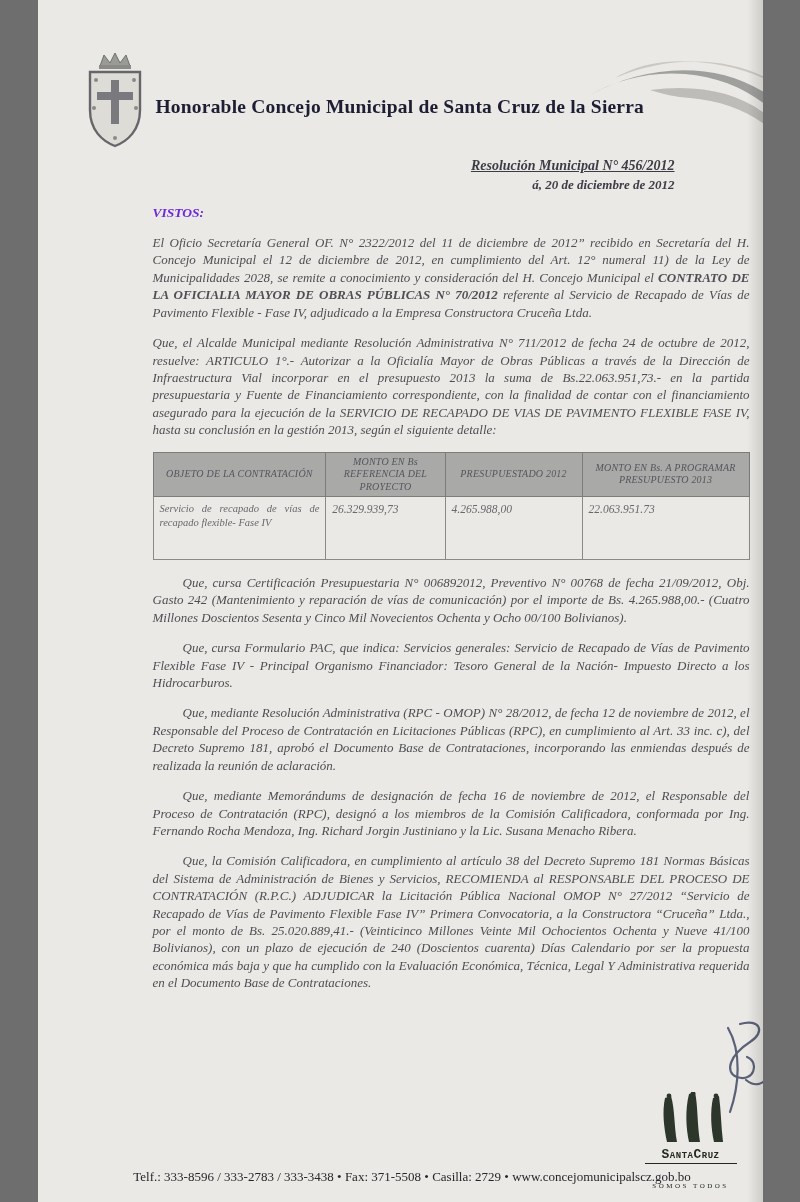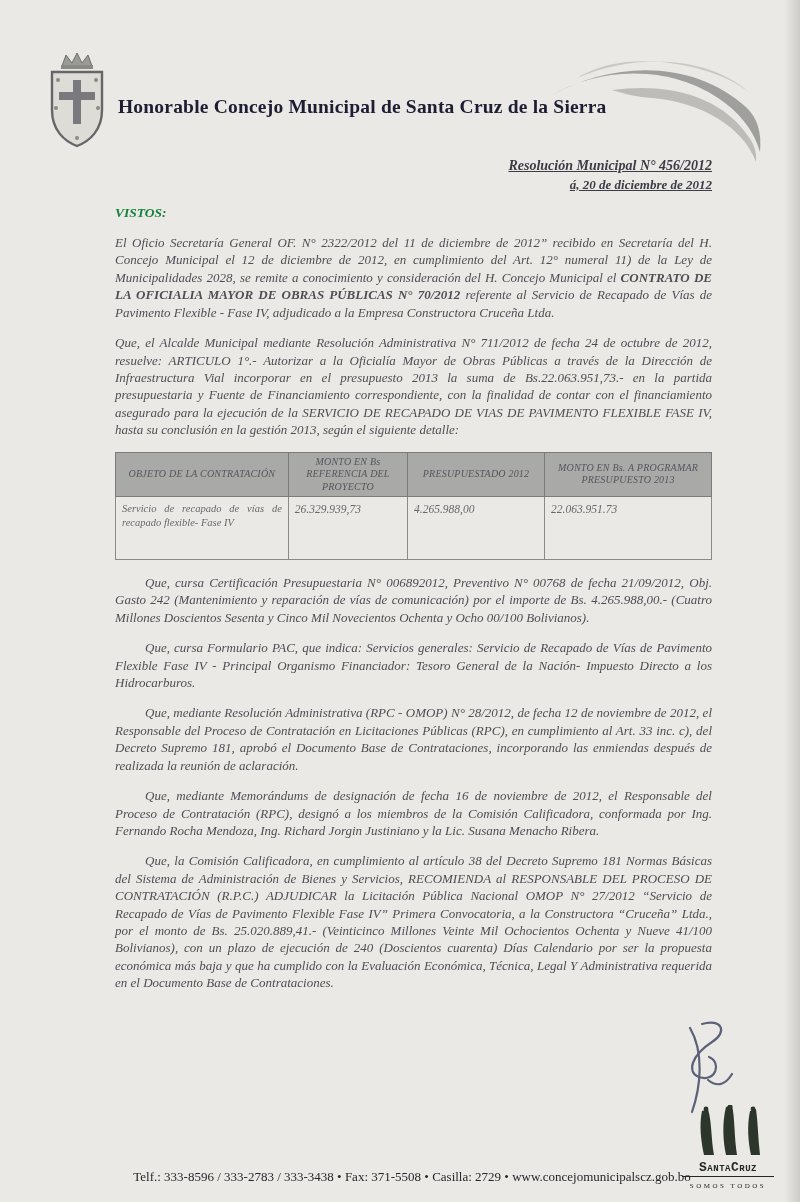--- a/index.html
+++ b/index.html
@@ -1,45 +1,45 @@
 <!DOCTYPE html>
 <html><head>
 <meta charset="utf-8">
 <style>
   html,body{margin:0;padding:0;background:#6e6e6e;}
   .page{
-    position:relative;width:800px;height:1202px;margin:0 auto;
+    position:relative;width:725px;height:1202px;margin:0 auto;
     background:#eae9e5;overflow:hidden;
     font-family:"Liberation Serif","DejaVu Serif",serif;
   }
   .page::after{
     content:"";position:absolute;top:0;right:0;bottom:0;width:16px;
     background:linear-gradient(90deg,rgba(0,0,0,0),rgba(0,0,0,.12));
     pointer-events:none;
   }
   
   .coat{position:absolute;left:42px;top:50px;width:70px;height:100px;}
   .org-title{
     position:absolute;left:118px;top:96px;margin:0;
     font-size:19.5px;font-weight:bold;color:#1d1d33;letter-spacing:.2px;
     font-style:normal;white-space:nowrap;
   }
   .swoosh{position:absolute;left:552px;top:50px;}
   
   .res{position:absolute;right:88px;top:158px;text-align:right;
        font-style:italic;font-weight:bold;color:#3c3c46;}
   .res-number{font-size:14px;text-decoration:underline;}
-  .res-date{font-size:13px;margin-top:3px;text-decoration:underline;}
+  .res-date{font-size:13px;margin-top:3px;}
   
   .content{
     position:absolute;left:115px;top:204px;width:597px;
     color:#4e4e54;font-style:italic;font-size:13px;line-height:1.34;
     text-align:justify;
   }
-  .sec-heading{font-weight:bold;font-size:13.5px;margin:0 0 12px 0;color:#15803d;}
+  .sec-heading{font-weight:bold;font-size:13.5px;margin:0 0 12px 0;color:#6d28d9;}
   .para{margin:0 0 13px 0;}
   .para.indent{text-indent:30px;}
   .para strong{font-weight:bold;}
   
   table.detalle{width:100%;border-collapse:collapse;margin:2px 0 14px 0;}
   .detalle th{
     background:#a9a9a7;color:#55555e;border:1px solid #7c7c7a;
     padding:3px 6px;font-weight:normal;font-style:italic;font-size:10px;
     line-height:1.25;text-align:center;letter-spacing:.2px;
   }
@@ -53,21 +53,21 @@
   
   .signature{position:absolute;left:668px;top:1018px;}
   
   .footer{
     position:absolute;left:0;right:0;bottom:16px;text-align:center;
     color:#26262c;font-size:13px;font-style:normal;line-height:1.5;padding-left:24px;
   }
   
   .sc-logo{position:absolute;right:26px;bottom:12px;width:92px;text-align:center;color:#23291f;}
   .sc-brand{font-variant:small-caps;font-size:13px;letter-spacing:.5px;font-weight:bold;line-height:1;font-family:Liberation Mono, monospace;}
-  .sc-tagline{font-size:7px;letter-spacing:2.5px;border-top:1px solid #23291f;margin-top:2px;padding-top:5px;}
+  .sc-tagline{font-size:7px;letter-spacing:2.5px;border-top:1px solid #23291f;margin-top:2px;padding-top:18px;}
 </style>
 </head>
 <body>
 
 <div class="page">
 
   <svg class="swoosh" width="210" height="118" viewBox="0 0 210 118">
     <path d="M25,28 C85,2 160,6 200,45 C175,22 120,8 75,12 C55,14 38,20 25,28 Z" fill="#c9c8c4"></path>
     <path d="M0,45 C60,12 140,8 195,58 C205,68 210,82 208,102 C198,62 150,28 95,24 C60,21 25,30 0,45 Z" fill="#9f9f9d"></path>
     <path d="M60,40 C120,32 170,48 196,86 C202,94 205,102 204,112 C192,78 150,52 100,48 C86,47 72,44 60,40 Z" fill="#bdbcb8"></path>

